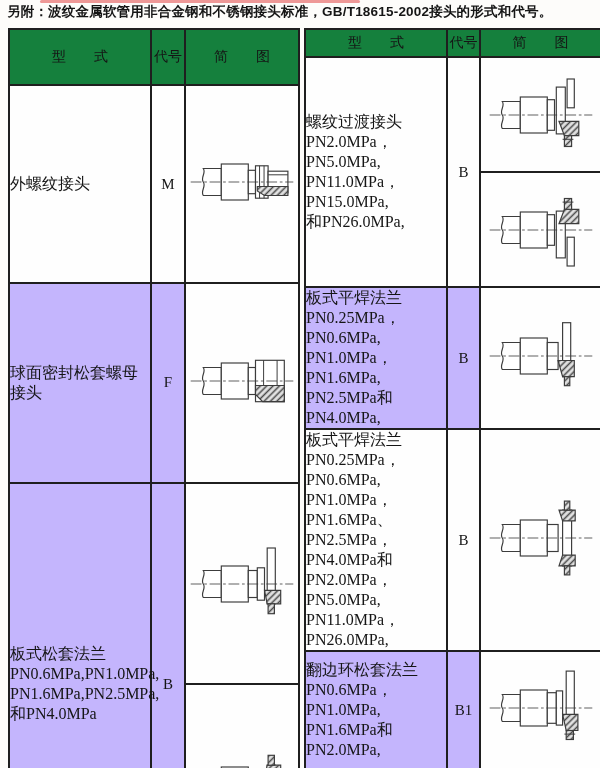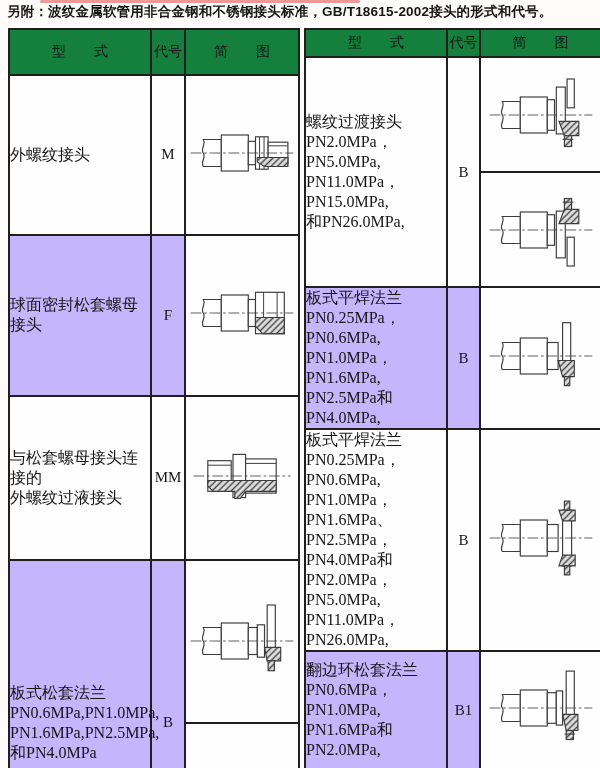--- a/index.html
+++ b/index.html
@@ -126,38 +126,20 @@
       <td class="code hl">F</td>
       <td class="diag">
         <svg class="dg" viewBox="0 0 120 90" width="108" height="88">
           <use href="#ghose"></use>
           <rect x="67" y="30" width="8" height="30"></rect>
           <rect x="75" y="22" width="32" height="46"></rect>
           <line x1="84" y1="22" x2="84" y2="68"></line>
               <line x1="99" y1="22" x2="99" y2="68"></line>
           <path class="hz" d="M75,50 H107 V68 H83 L75,60 Z"></path>
           <line class="cl" x1="3" y1="45" x2="117" y2="45"></line>
-        </svg>
-      </td>
-    </tr>
-    <tr class="lr2">
-      <td class="type">与松套螺母接头连接的
-外螺纹过液接头</td>
-      <td class="code">MM</td>
-      <td class="diag">
-        <svg class="dg" viewBox="0 0 120 90" width="108" height="88">
-          <rect x="22" y="28" width="26" height="34"></rect>
-          <line x1="22" y1="33" x2="48" y2="33"></line>
-              <line x1="22" y1="57" x2="48" y2="57"></line>
-          <rect x="50" y="21" width="14" height="48"></rect>
-          <rect x="64" y="26" width="34" height="38"></rect>
-          <line x1="64" y1="31" x2="98" y2="31"></line>
-              <line x1="64" y1="59" x2="98" y2="59"></line>
-          <path class="hz" d="M22,50 H98 V62 H64 L58,70 H52 V62 H28 L22,56 Z"></path>
-          <line class="cl" x1="6" y1="45" x2="114" y2="45"></line>
         </svg>
       </td>
     </tr>
     <tr class="lr5">
       <td class="type hl">板式松套法兰
 PN0.6MPa,PN1.0MPa,
 PN1.6MPa,PN2.5MPa,
 和PN4.0MPa</td>
       <td class="code hl">B</td>
       <td class="diag">

